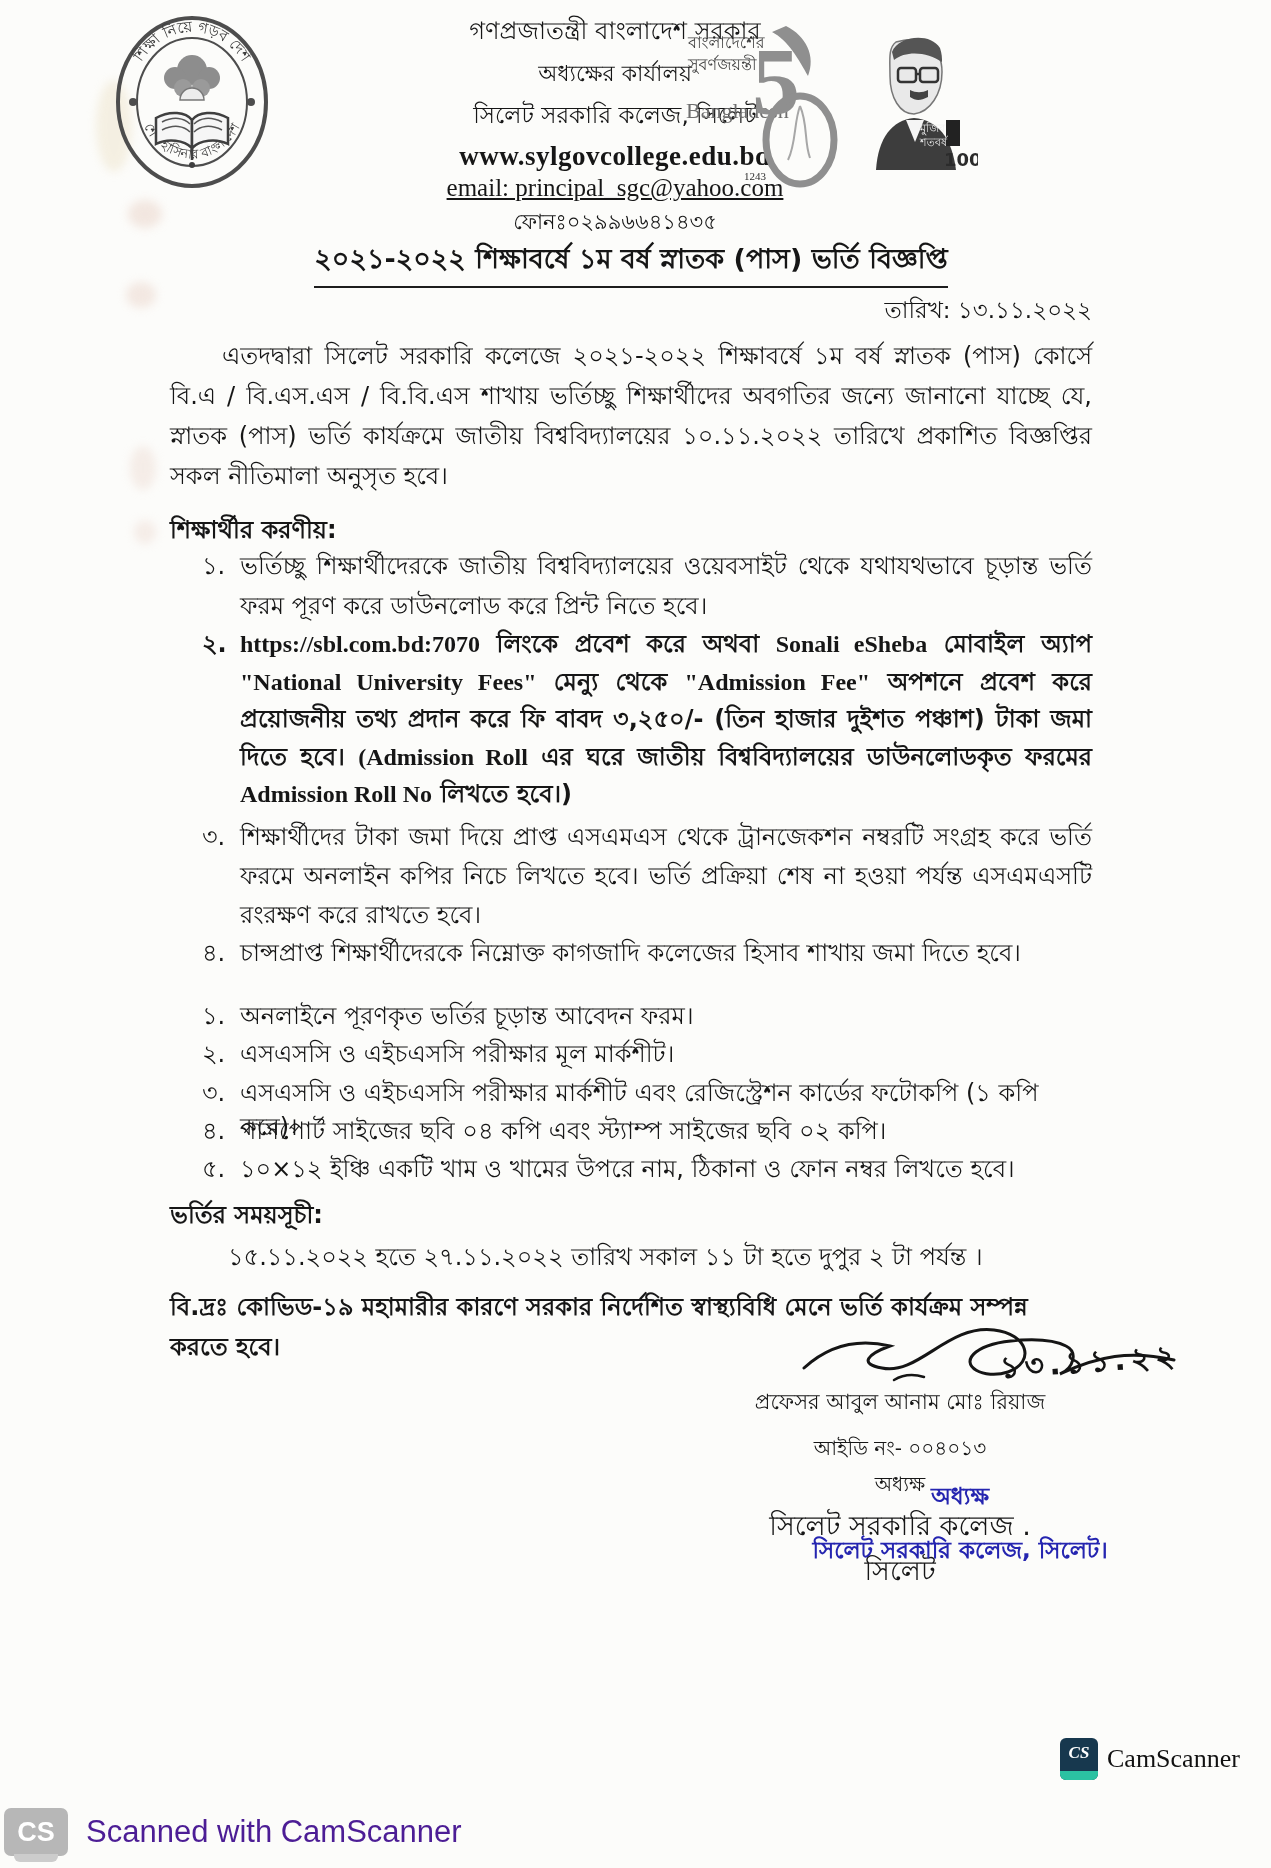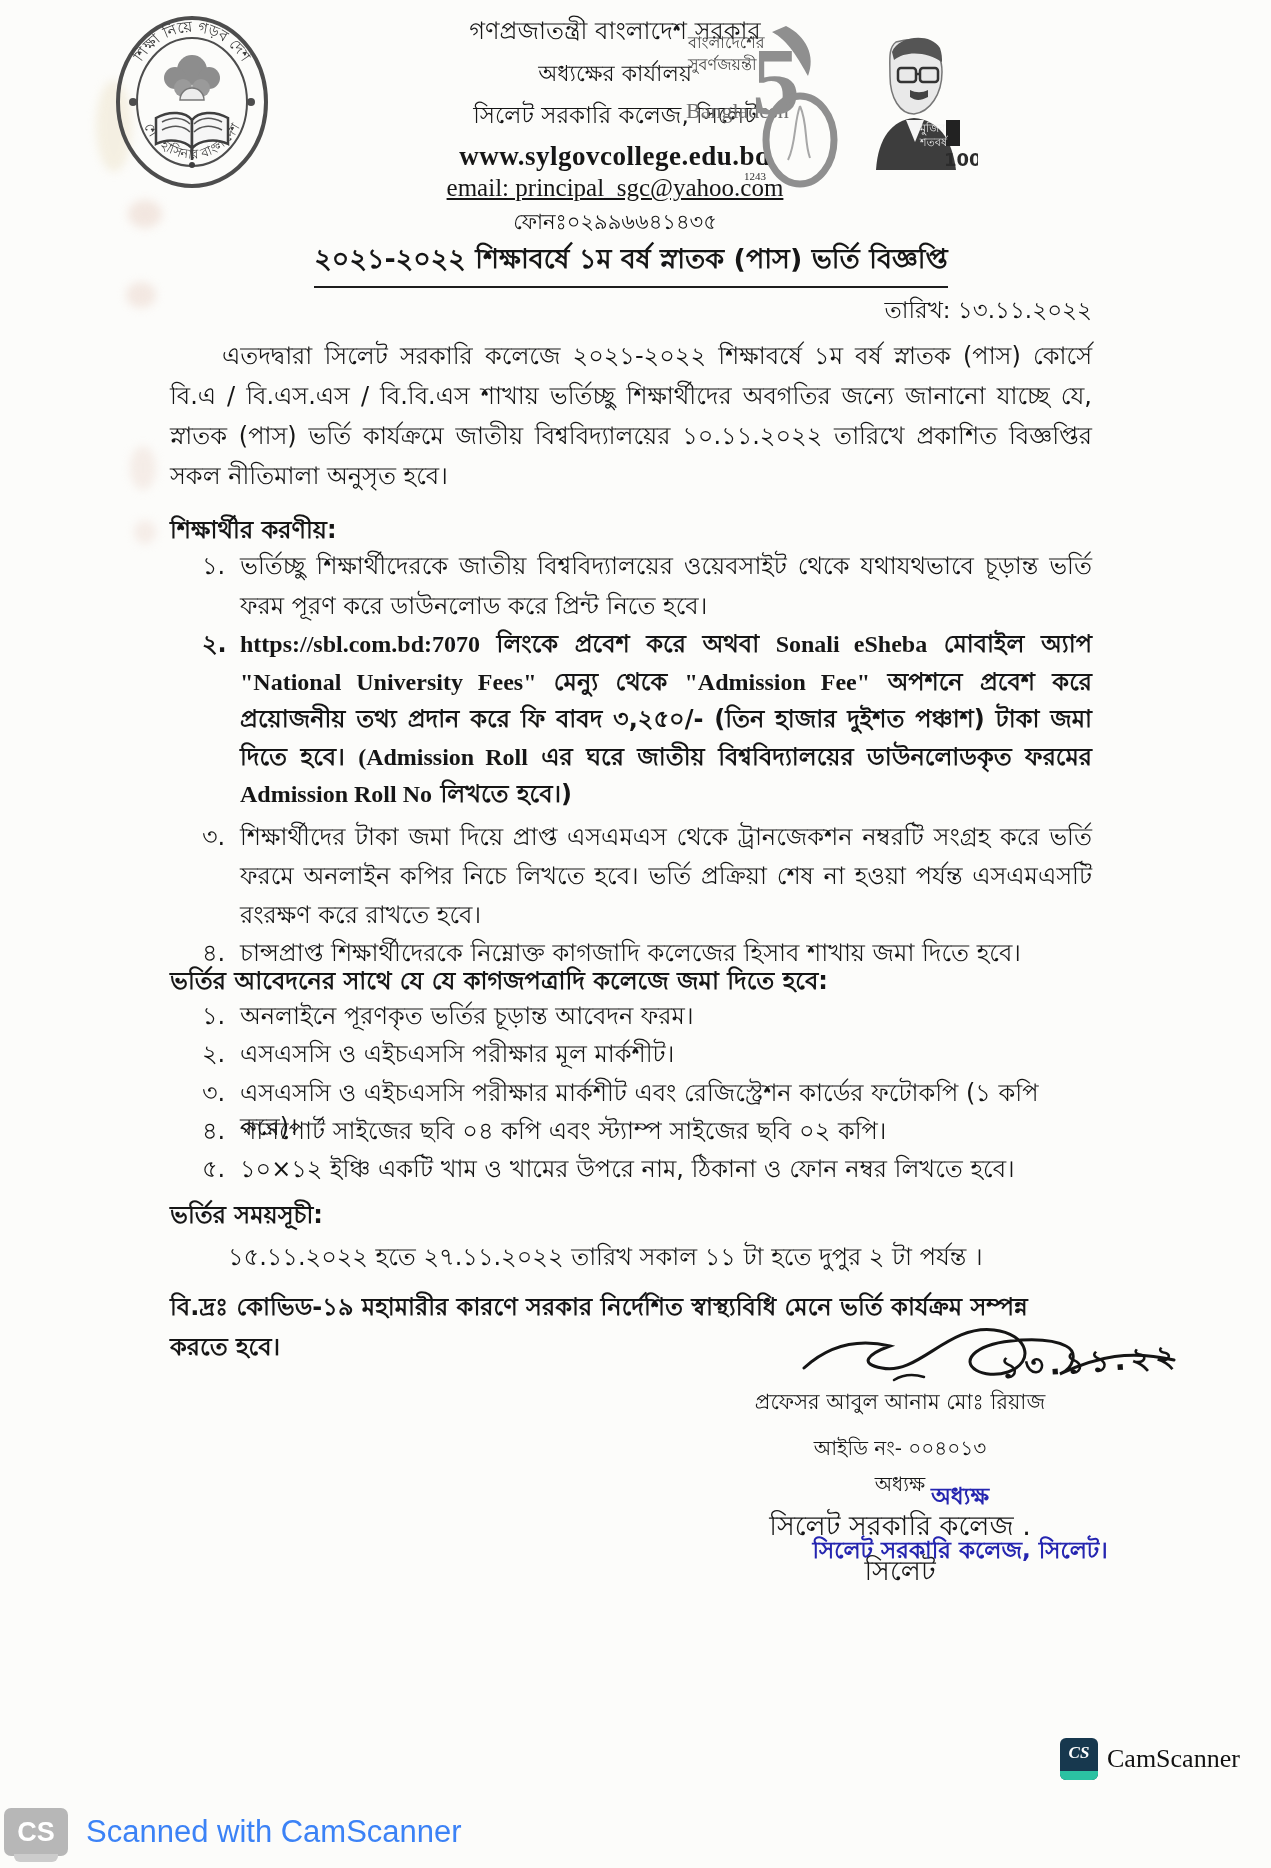--- a/index.html
+++ b/index.html
@@ -169,21 +169,20 @@
   <div class="li" id="li3">
     <span class="num">৩.</span>
     <span class="txt">শিক্ষার্থীদের টাকা জমা দিয়ে প্রাপ্ত এসএমএস থেকে ট্রানজেকশন নম্বরটি সংগ্রহ করে ভর্তি ফরমে অনলাইন কপির নিচে লিখতে হবে। ভর্তি প্রক্রিয়া শেষ না হওয়া পর্যন্ত এসএমএসটি রংরক্ষণ করে রাখতে হবে।</span>
   </div>
 
   <div class="li" id="li4">
     <span class="num">৪.</span>
     <span class="txt">চান্সপ্রাপ্ত শিক্ষার্থীদেরকে নিম্নোক্ত কাগজাদি কলেজের হিসাব শাখায় জমা দিতে হবে।</span>
   </div>
 
-  <div class="h-bold" id="h-docs">ভর্তির আবেদনের সাথে যে যে কাগজপত্রাদি কলেজে জমা দিতে হবে:</div>
 
   <div class="dli" id="d1">
     <span class="num">১.</span>
     <span class="txt">অনলাইনে পূরণকৃত ভর্তির চূড়ান্ত আবেদন ফরম।</span>
   </div>
   <div class="dli" id="d2">
     <span class="num">২.</span>
     <span class="txt">এসএসসি ও এইচএসসি পরীক্ষার মূল মার্কশীট।</span>
   </div>
   <div class="dli" id="d3">
@@ -225,17 +224,17 @@
   <div class="cam-badge">
     <div class="cam-icon" style="background: rgb(23, 56, 78);">
       <div class="cam-cs">CS</div>
       <div class="cam-teal" style="background: rgb(43, 194, 162);"></div>
     </div>
     <div class="cam-label">CamScanner</div>
   </div>
 
   <div class="wm">
     <div class="wm-icon" style="background: rgb(183, 183, 183);">CS</div>
-    <div class="wm-text" style="color: #3b82f6; text-align: right;">Scanned with CamScanner</div>
+    <div class="wm-text" style="color: #4c1d95; text-align: right;">Scanned with CamScanner</div>
   </div>
   <div class="wm-tab"></div>
 
 </div>
 
 </body></html>

